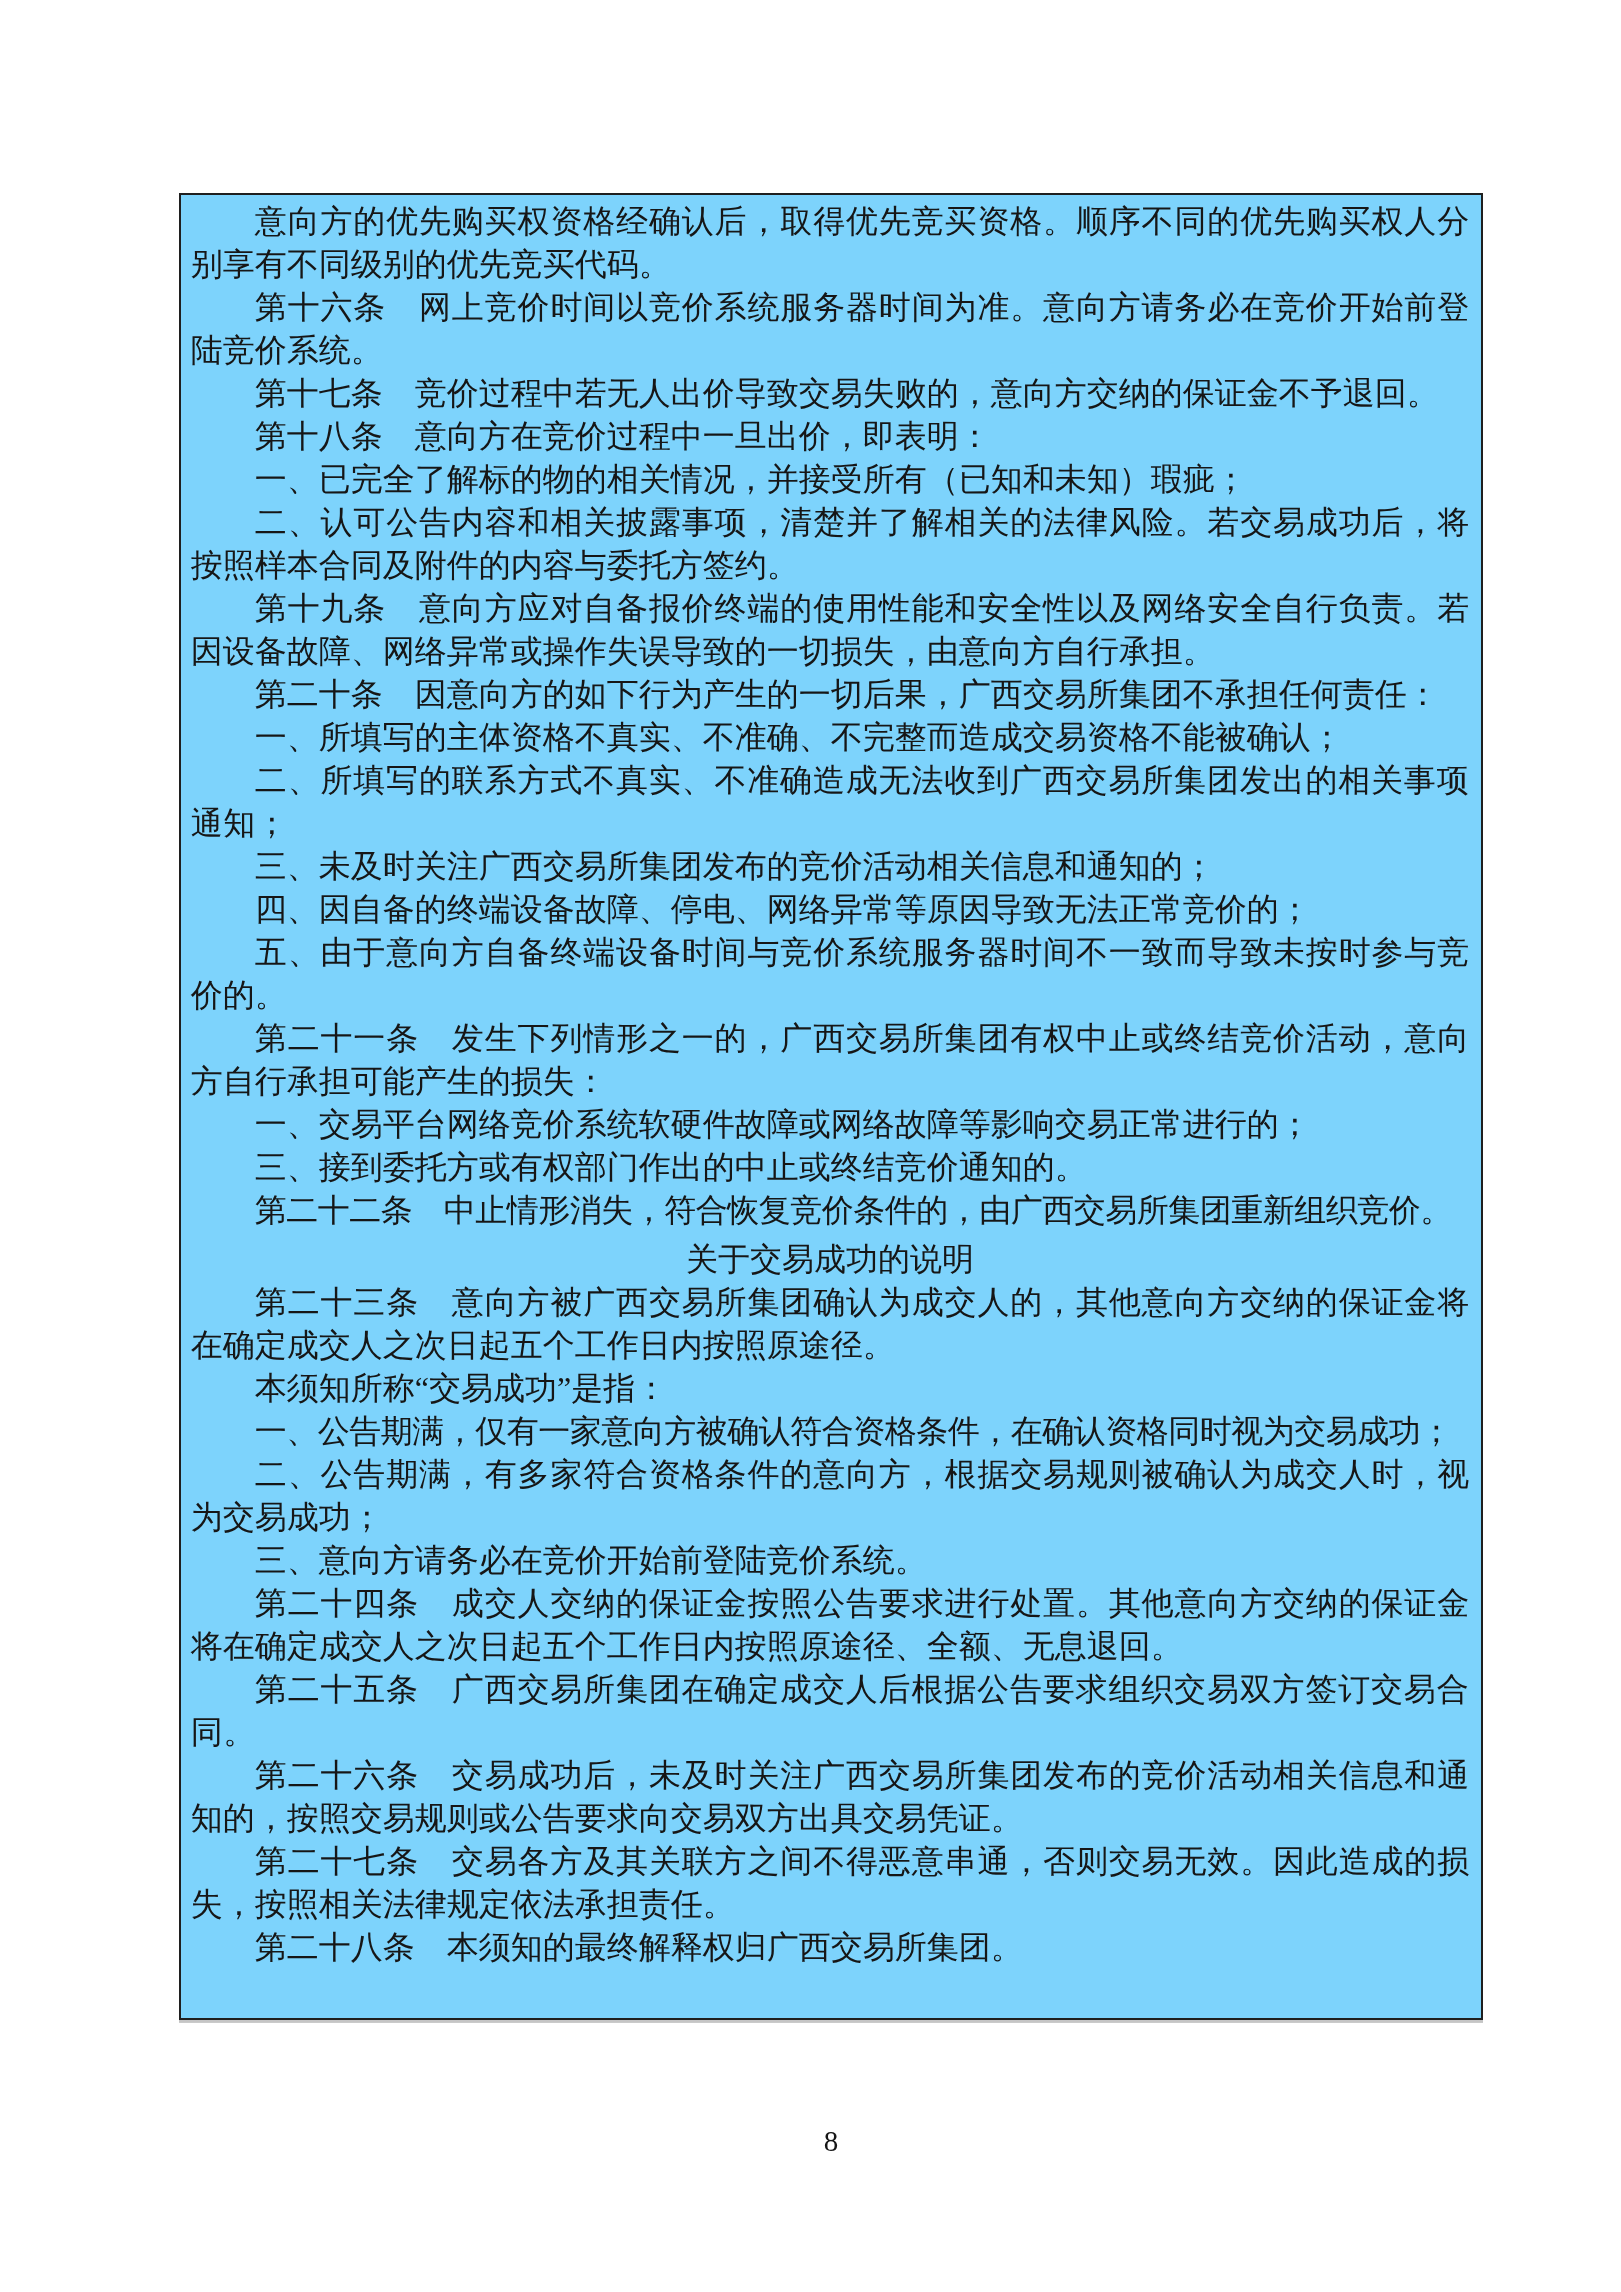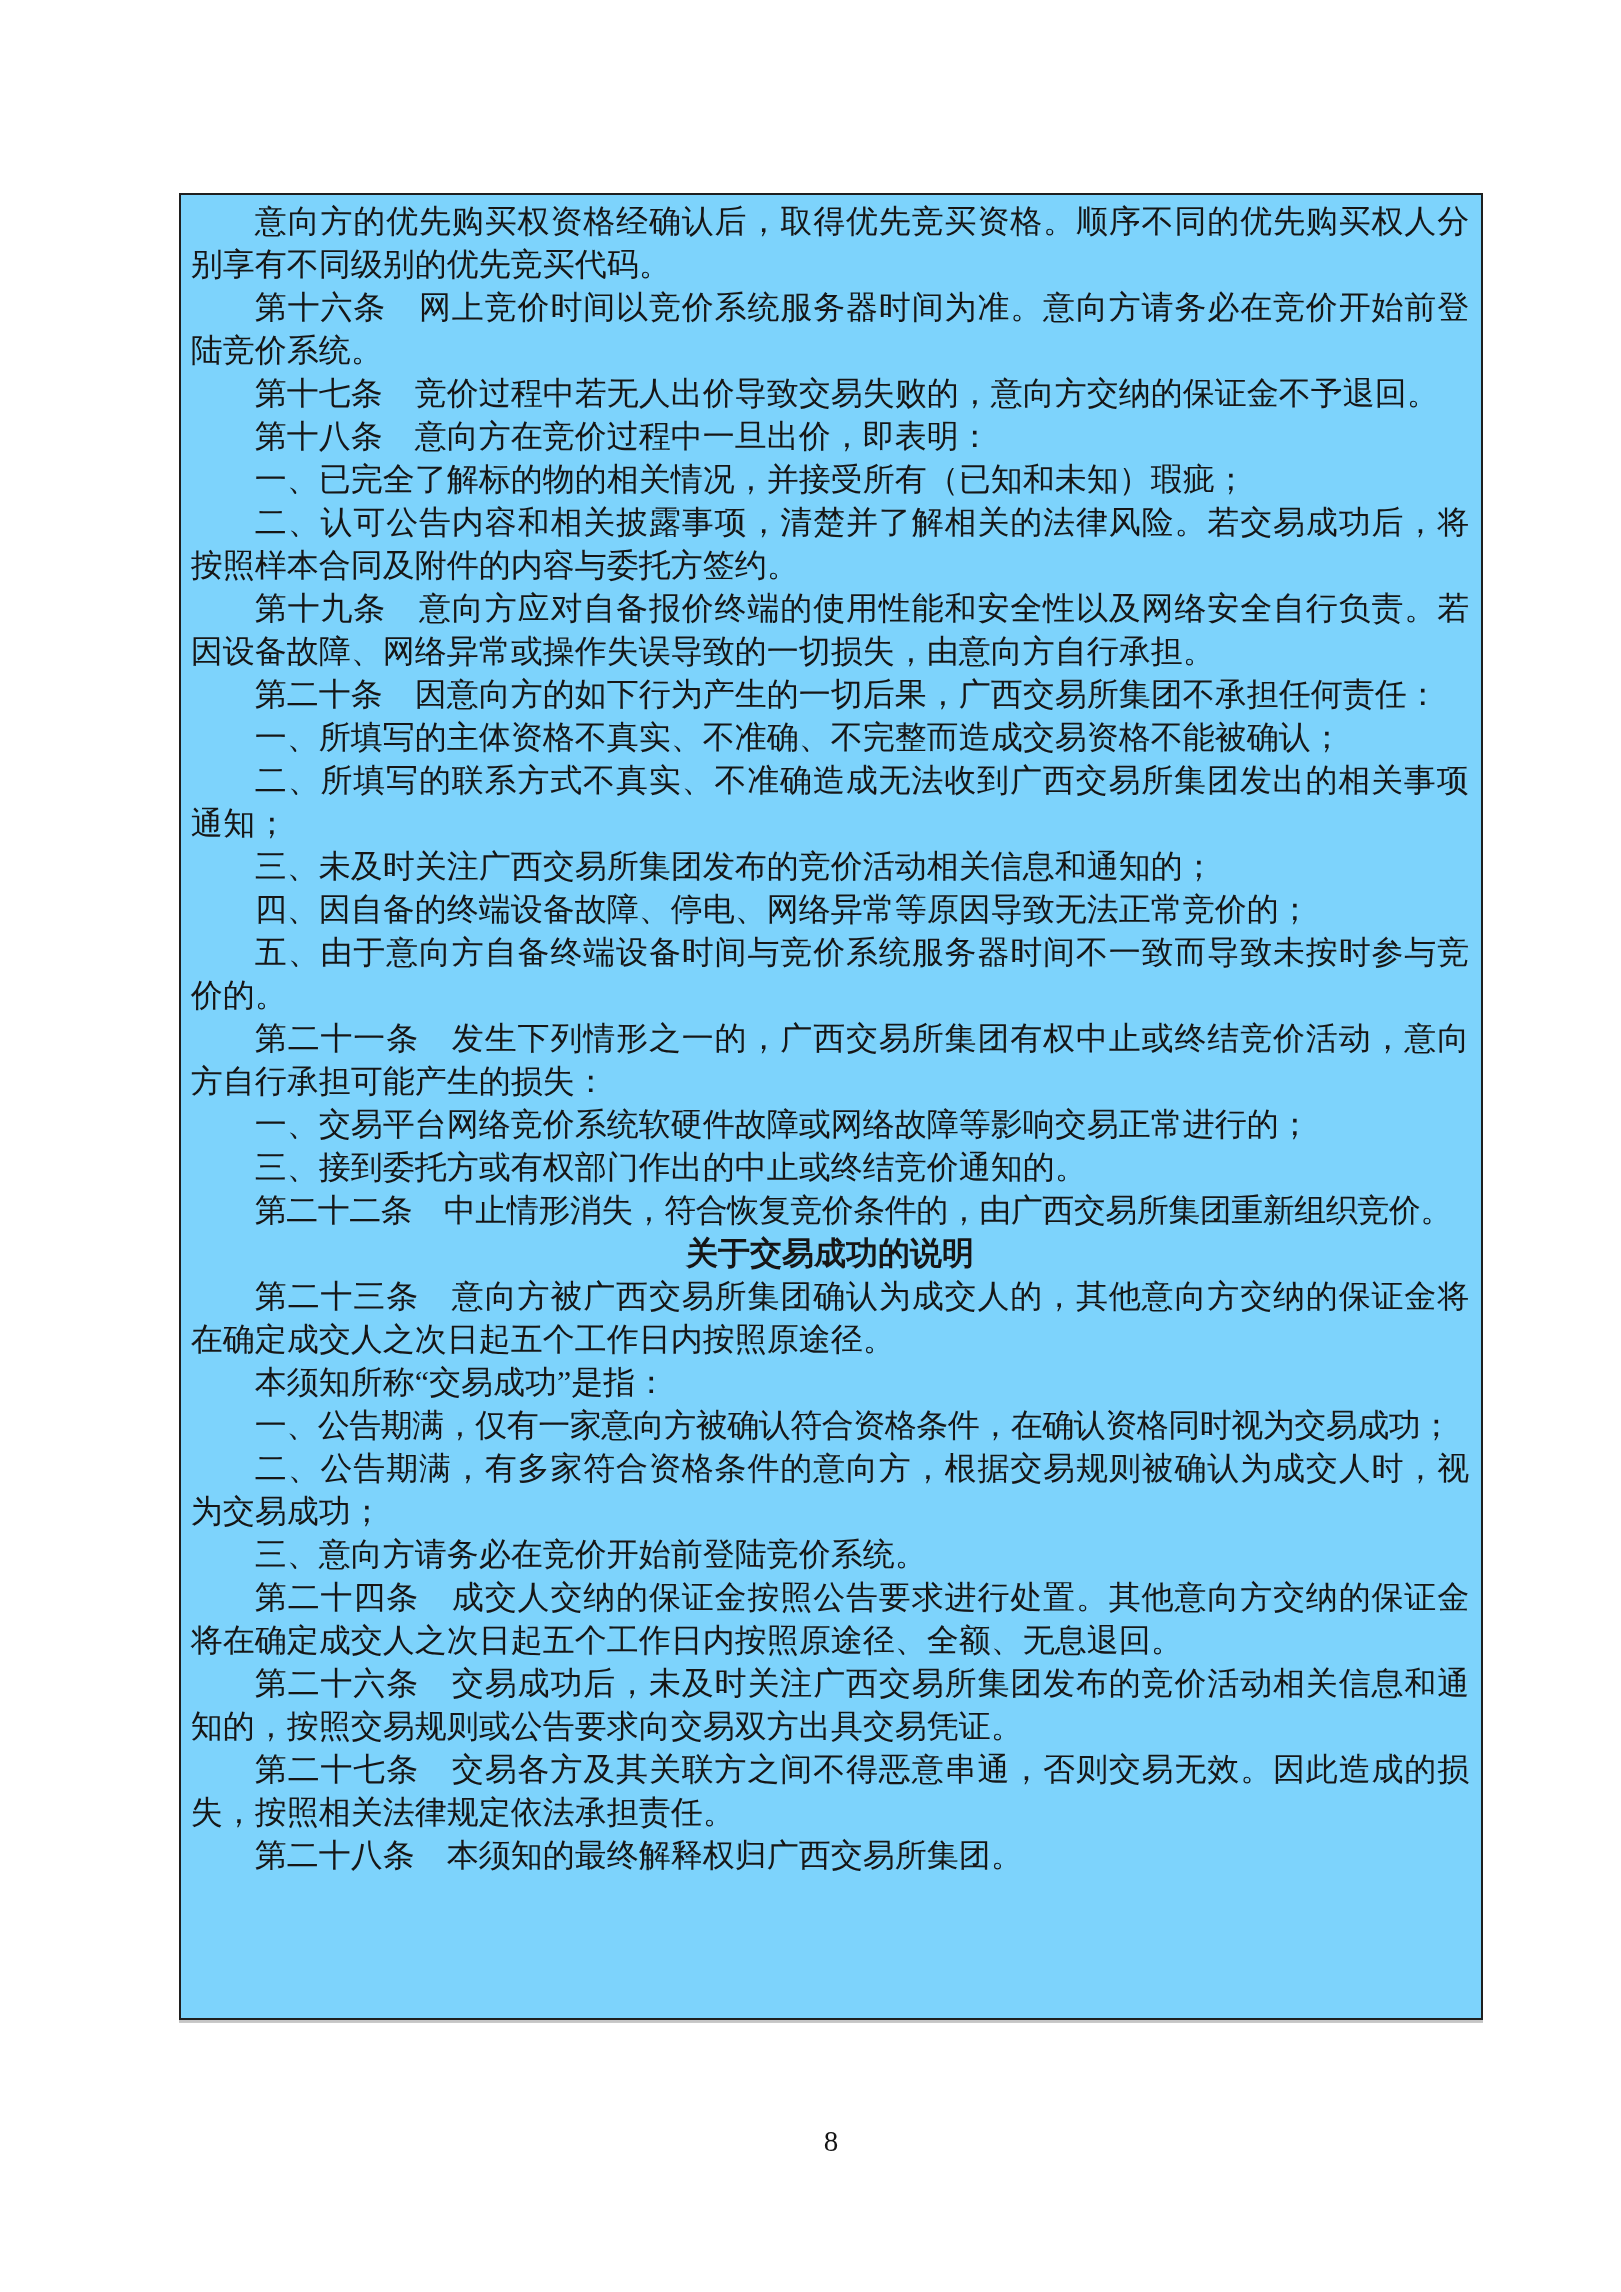--- a/index.html
+++ b/index.html
@@ -34,22 +34,23 @@
     line-height: 43px;
     text-indent: 2em;
     text-align: justify;
     color: #161616;
   }
   .para.squeeze { letter-spacing: -0.5px; }
   .para.loose   { letter-spacing:  0.5px; }
   .para.heading {
     text-indent: 0;
     text-align: center;
-    font-weight: bold;
+    font-weight: normal;
     letter-spacing: 0;
+    margin-top: 6px;
   }
   .page-number {
     position: absolute;
     left: 179px;
     top: 2125px;
     width: 1304px;
     text-align: center;
     font-size: 29px;
     line-height: 33px;
     color: #161616;
@@ -77,19 +78,20 @@
     <p class="para">一、交易平台网络竞价系统软硬件故障或网络故障等影响交易正常进行的；</p>
     <p class="para">三、接到委托方或有权部门作出的中止或终结竞价通知的。</p>
     <p class="para squeeze">第二十二条　中止情形消失，符合恢复竞价条件的，由广西交易所集团重新组织竞价。</p>
     <p class="para heading">关于交易成功的说明</p>
     <p class="para">第二十三条　意向方被广西交易所集团确认为成交人的，其他意向方交纳的保证金将在确定成交人之次日起五个工作日内按照原途径。</p>
     <p class="para">本须知所称“交易成功”是指：</p>
     <p class="para squeeze">一、公告期满，仅有一家意向方被确认符合资格条件，在确认资格同时视为交易成功；</p>
     <p class="para">二、公告期满，有多家符合资格条件的意向方，根据交易规则被确认为成交人时，视为交易成功；</p>
     <p class="para">三、意向方请务必在竞价开始前登陆竞价系统。</p>
     <p class="para">第二十四条　成交人交纳的保证金按照公告要求进行处置。其他意向方交纳的保证金将在确定成交人之次日起五个工作日内按照原途径、全额、无息退回。</p>
+    <p class="para loose">第二十五条　广西交易所集团在确定成交人后根据公告要求组织交易双方签订交易合同。</p>
     <p class="para">第二十六条　交易成功后，未及时关注广西交易所集团发布的竞价活动相关信息和通知的，按照交易规则或公告要求向交易双方出具交易凭证。</p>
     <p class="para">第二十七条　交易各方及其关联方之间不得恶意串通，否则交易无效。因此造成的损失，按照相关法律规定依法承担责任。</p>
     <p class="para">第二十八条　本须知的最终解释权归广西交易所集团。</p>
   </div>
   <div class="page-number">8</div>
 </div>
 
 
 </body></html>

